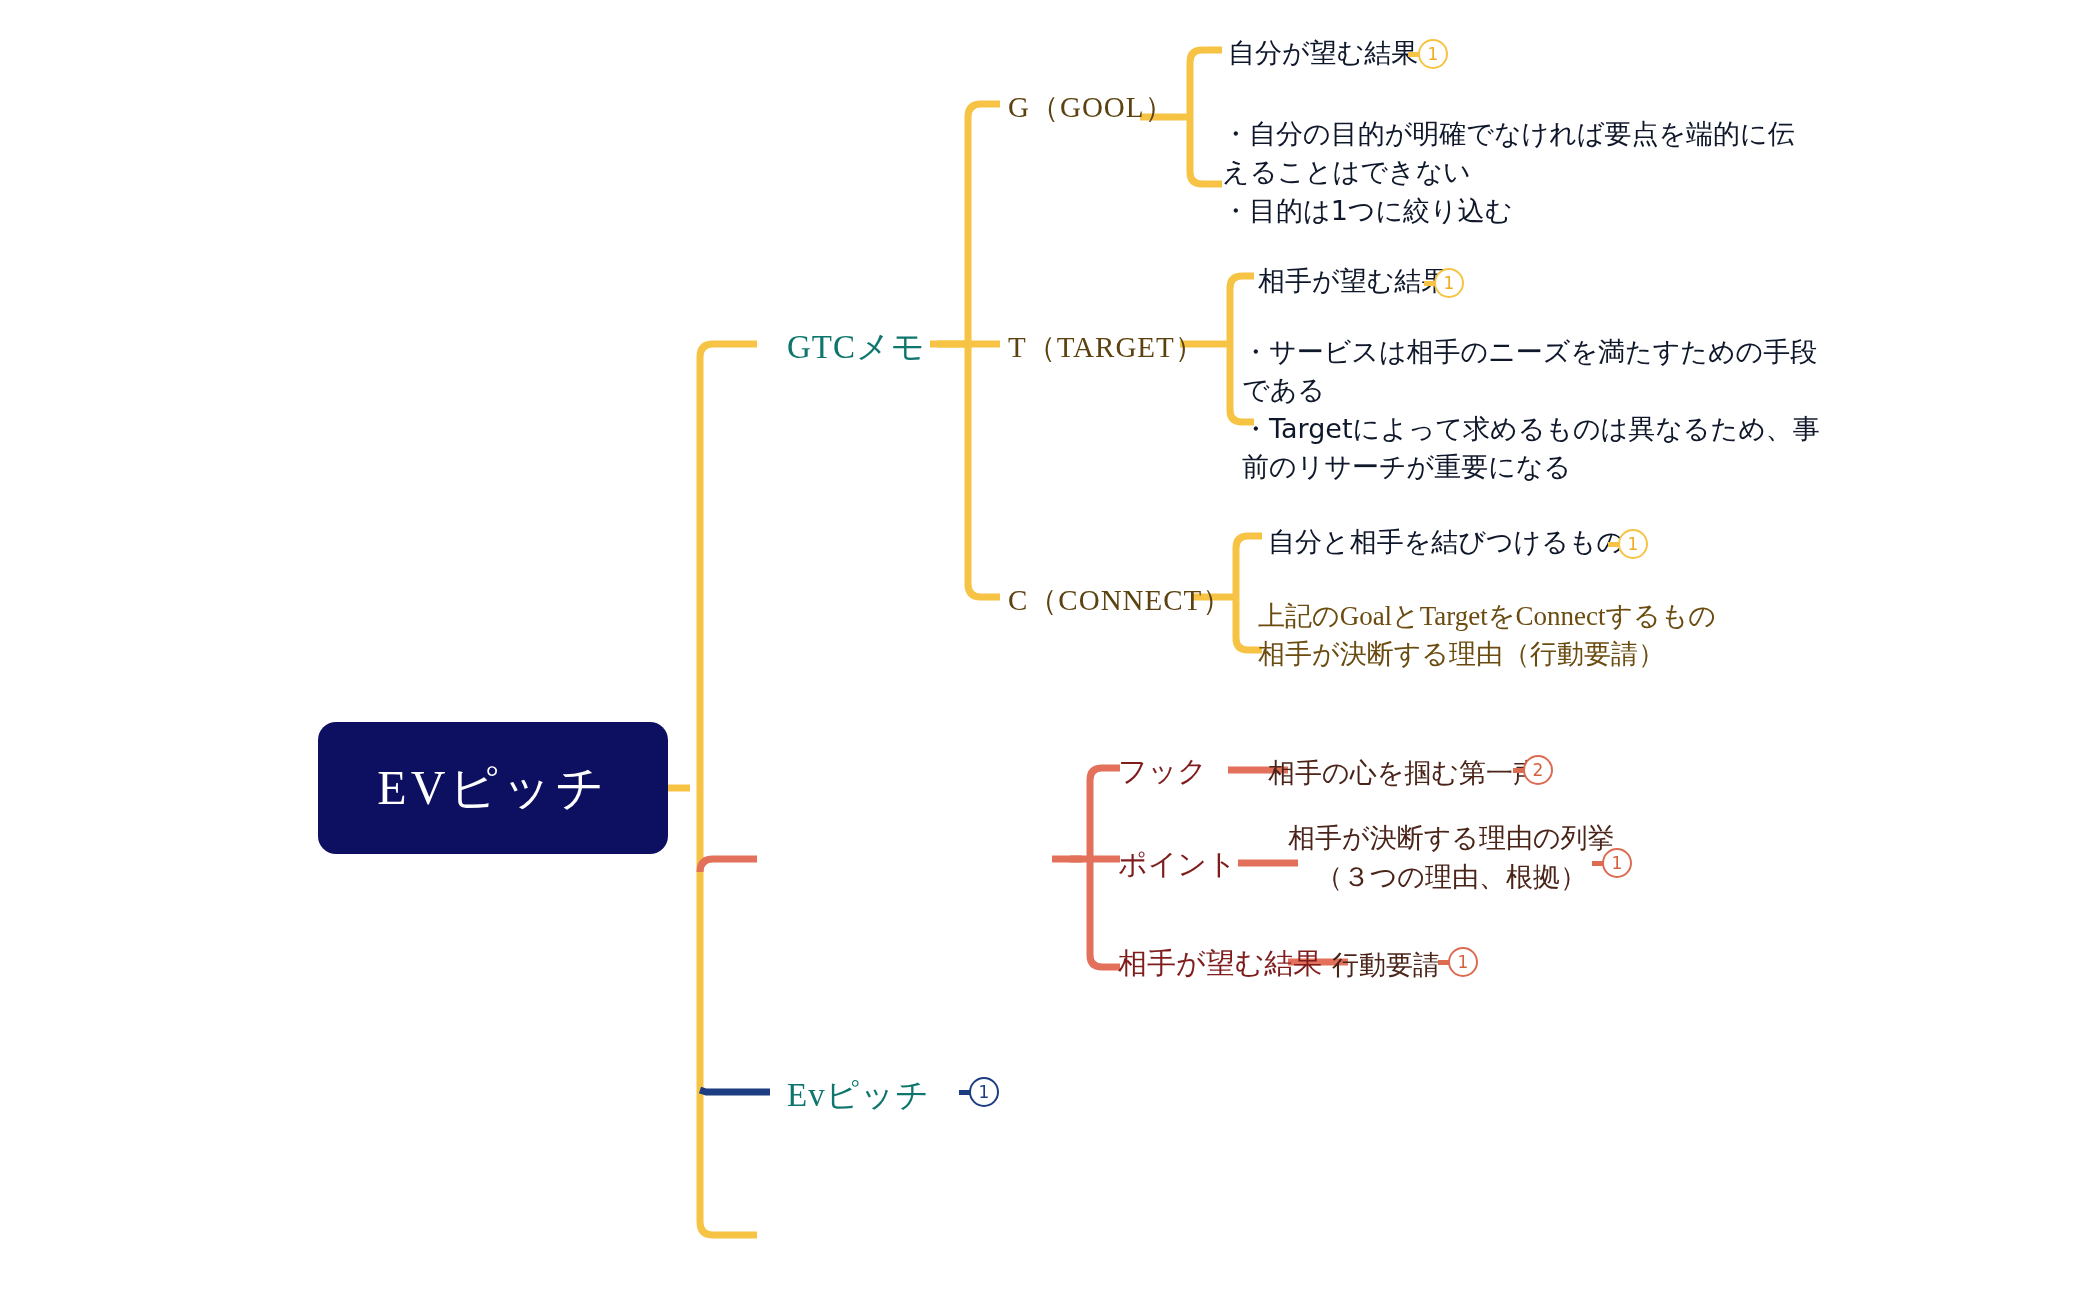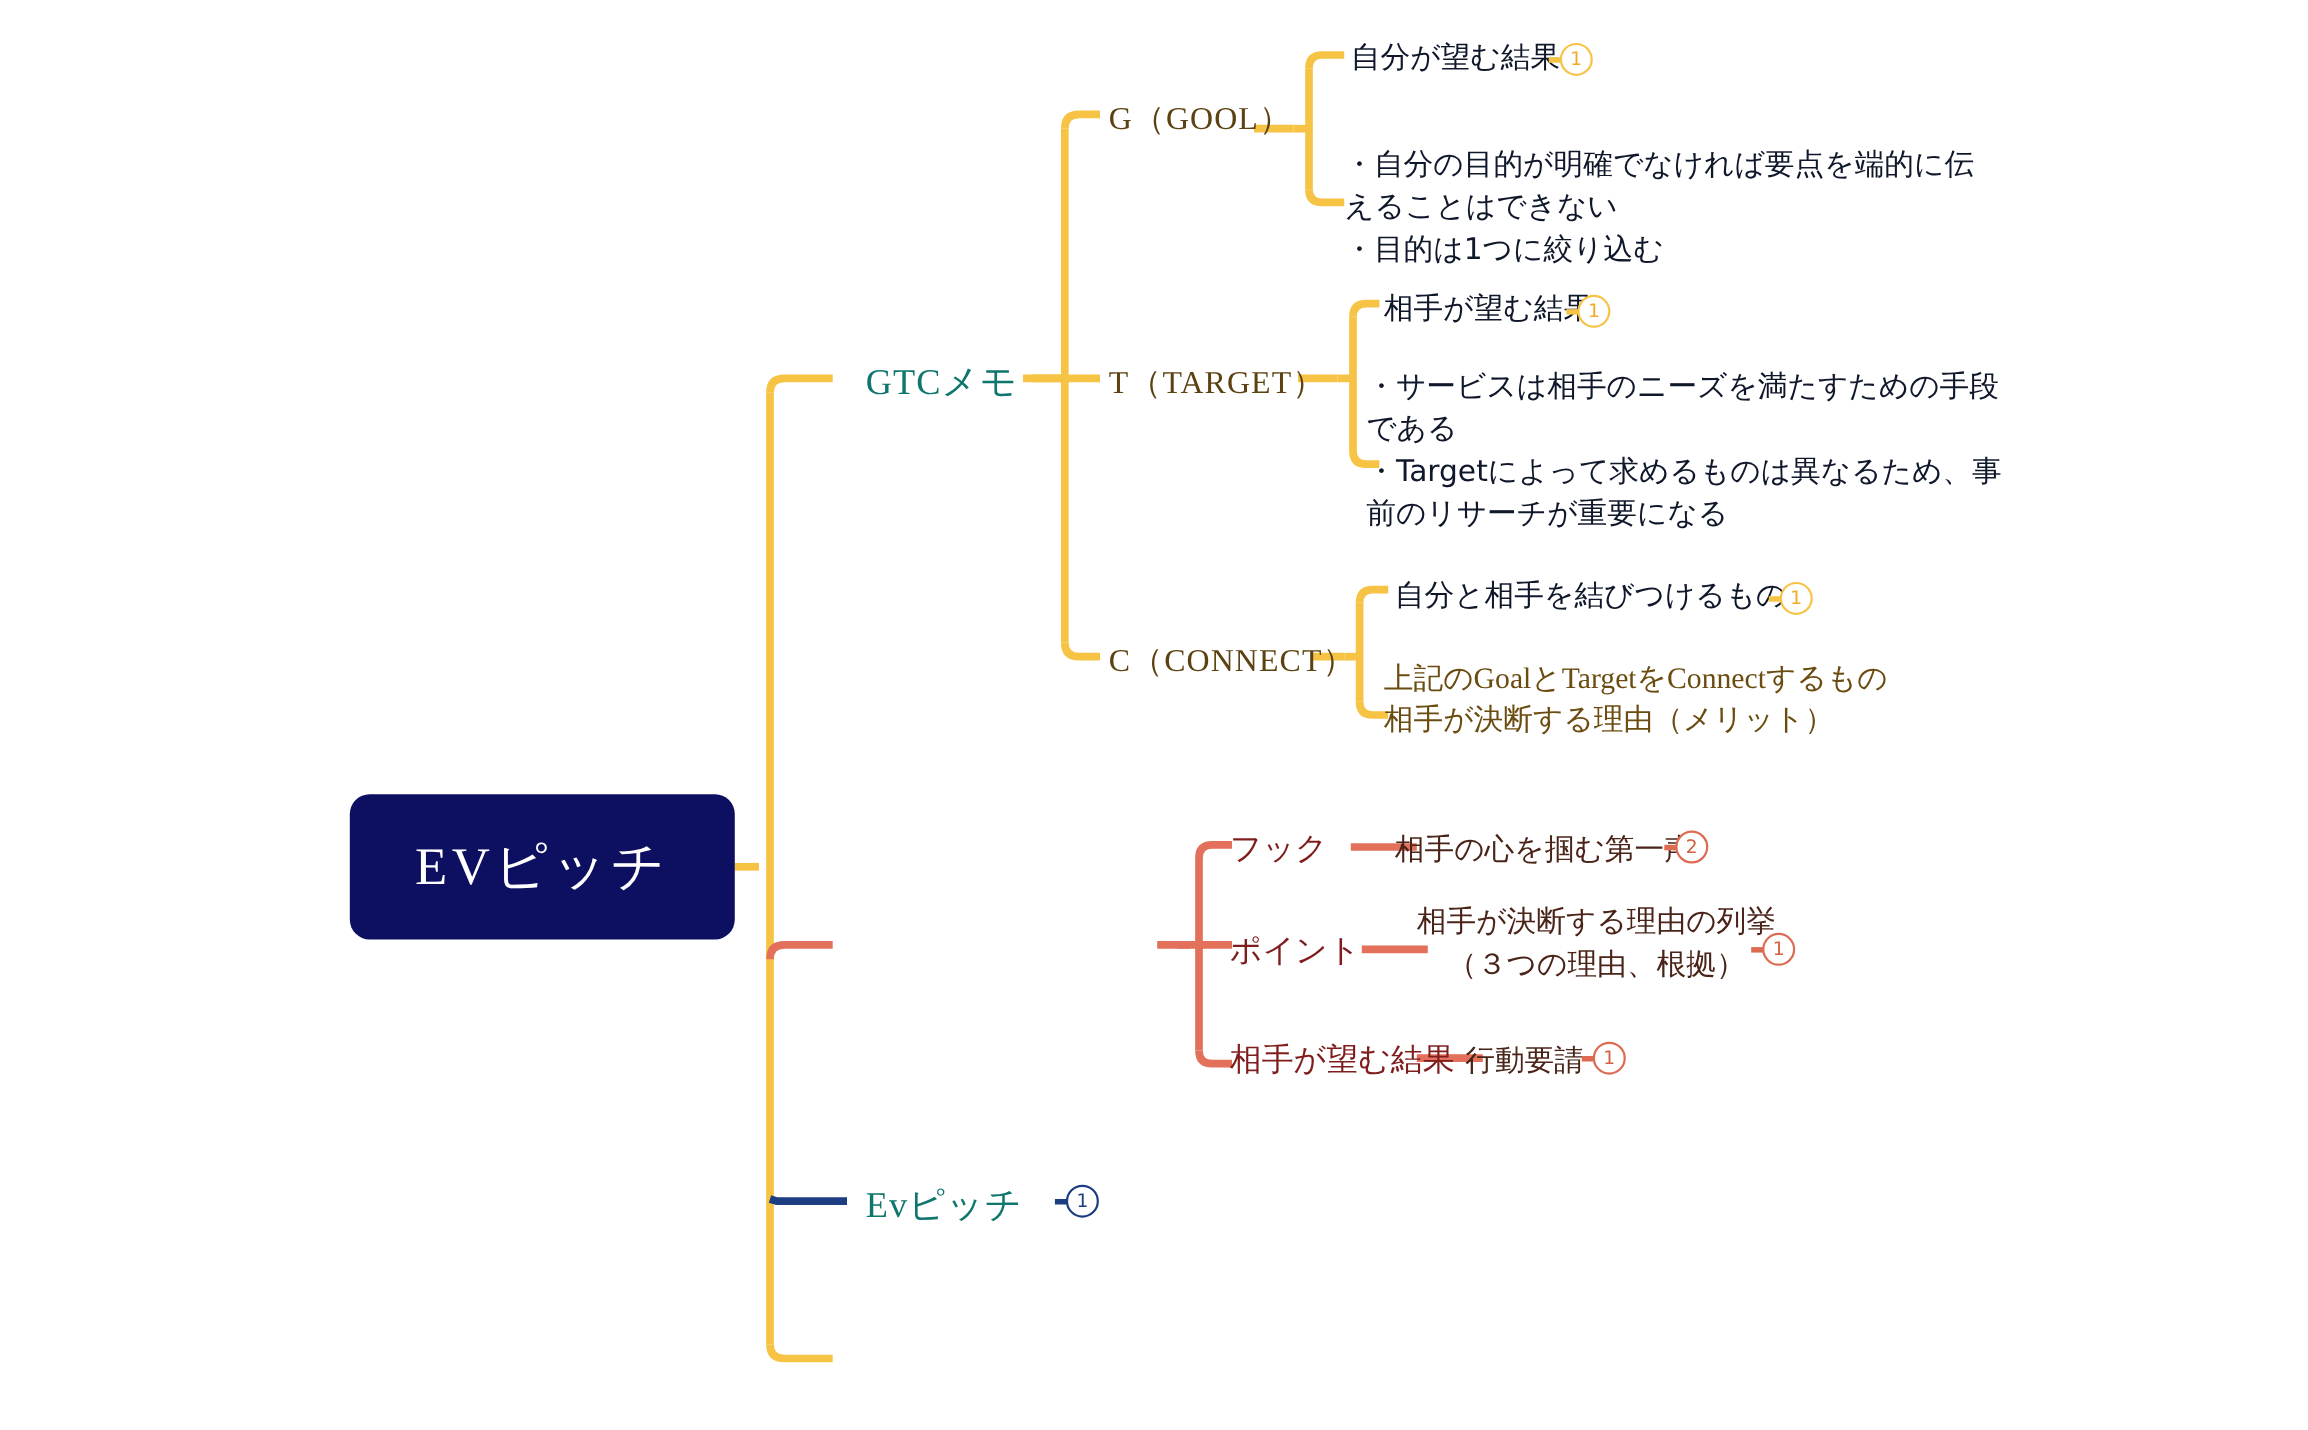--- a/index.html
+++ b/index.html
@@ -195,39 +195,39 @@
   <div class="node lvl2" style="left:1008px; top:88px;">G（GOOL）</div>
 
   <div class="node lvl2" style="left:1008px; top:328px;">T（TARGET）</div>
 
   <div class="node lvl2" style="left:1008px; top:581px;">C（CONNECT）</div>
 
   <div class="node leaf-gold" style="left:1228px; top:34px;">自分が望む結果</div>
   <div class="badge-stub" style="left:1408px; top:52px;"></div>
   <div class="badge" style="left:1418px; top:39px;">1</div>
 
-  <div class="node leaf-gold" style="left:1222px; top:115px;margin-top:16px;">・自分の目的が明確でなければ要点を端的に伝
+  <div class="node leaf-gold" style="left:1222px; top:115px;">・自分の目的が明確でなければ要点を端的に伝
 えることはできない
 ・目的は1つに絞り込む</div>
 
   <div class="node leaf-gold" style="left:1258px; top:262px;">相手が望む結果</div>
   <div class="badge-stub" style="left:1424px; top:281px;"></div>
   <div class="badge" style="left:1434px; top:268px;">1</div>
 
   <div class="node leaf-gold" style="left:1242px; top:333px;">・サービスは相手のニーズを満たすための手段
 である
 ・Targetによって求めるものは異なるため、事
 前のリサーチが重要になる</div>
 
   <div class="node leaf-gold" style="left:1268px; top:523px;">自分と相手を結びつけるもの</div>
   <div class="badge-stub" style="left:1608px; top:542px;"></div>
   <div class="badge" style="left:1618px; top:529px;">1</div>
 
   <div class="node leaf-gold-serif" style="left:1258px; top:597px;">上記のGoalとTargetをConnectするもの
-相手が決断する理由（メリット）</div>
+相手が決断する理由（行動要請）</div>
 
   <div class="node lvl2-red" style="left:1118px; top:752px;">フック</div>
   <div class="node leaf-red" style="left:1268px; top:753px; text-align:left;">相手の心を掴む第一声</div>
   <div class="badge-stub red" style="left:1513px; top:768px;"></div>
   <div class="badge red" style="left:1523px; top:755px;">2</div>
 
   <div class="node lvl2-red" style="left:1118px; top:845px;">ポイント</div>
   <div class="node leaf-red" style="left:1288px; top:818px;">相手が決断する理由の列挙
 （３つの理由、根拠）</div>
   <div class="badge-stub red" style="left:1592px; top:861px;"></div>

